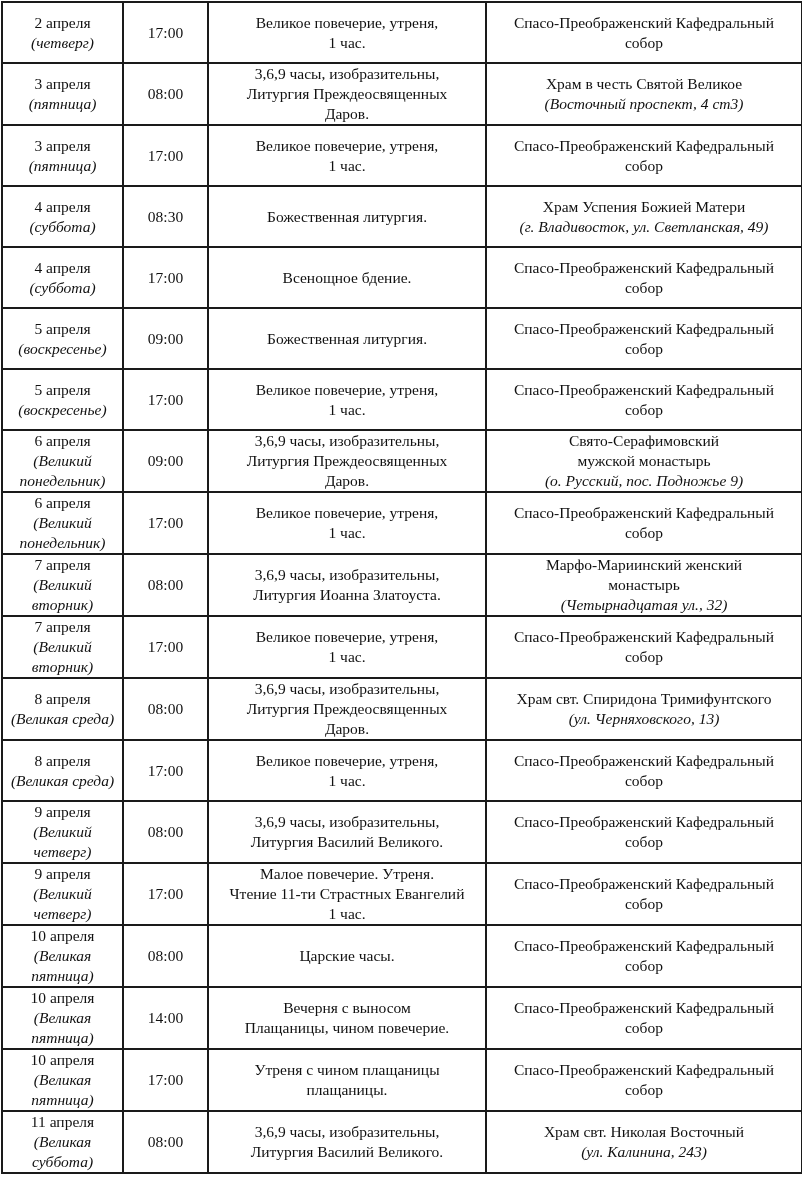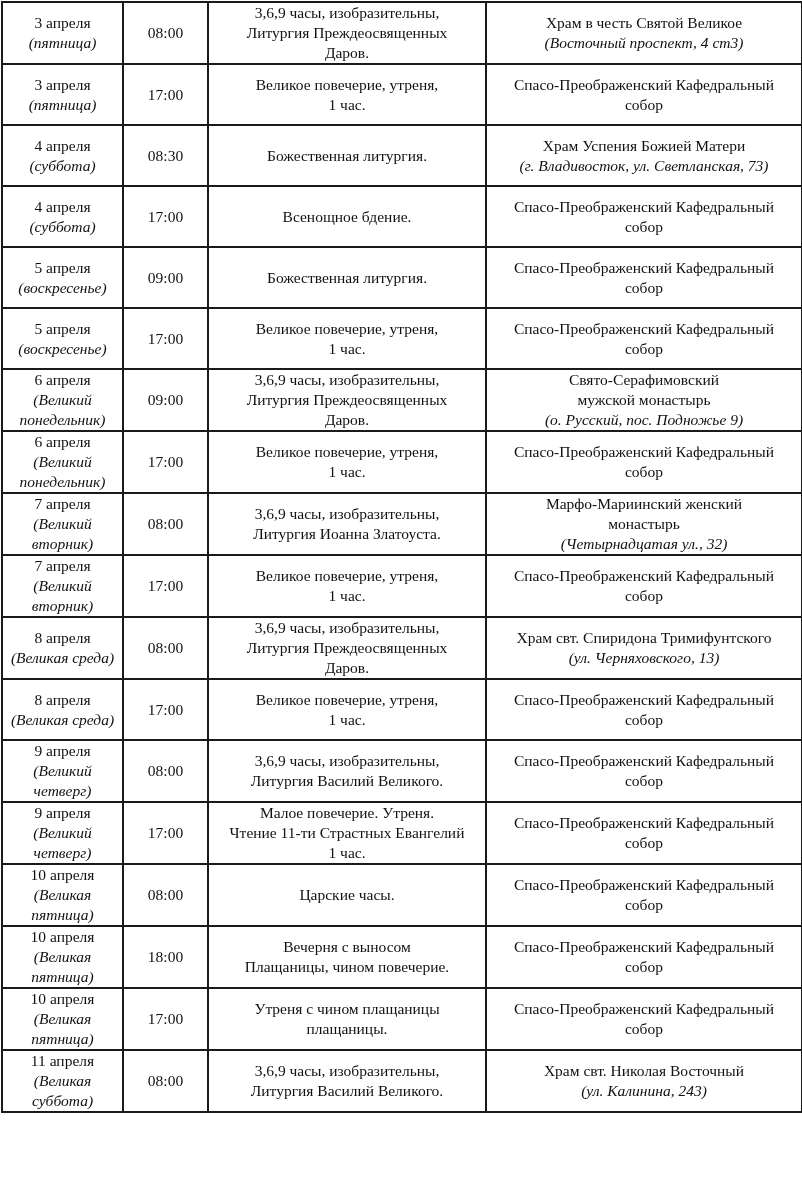--- a/index.html
+++ b/index.html
@@ -44,20 +44,37 @@
 <body>
 
 <table class="schedule">
   <colgroup>
     <col class="c-date">
       <col class="c-time">
       <col class="c-service">
       <col class="c-place">
   </colgroup>
   <tbody id="schedule-body">
+  <tr>
+    <td>
+      <span class="line">2 апреля</span>
+      <span class="line it">(четверг)</span>
+    </td>
+    <td>
+      <span>17:00</span>
+    </td>
+    <td>
+          <span class="line">Великое повечерие, утреня,</span>
+          <span class="line">1 час.</span>
+        </td>
+    <td>
+    <span class="line">Спасо-Преображенский Кафедральный</span>
+          <span class="line">собор</span>
+        </td>
+  </tr>
 
   <tr>
     <td>
       <span class="line">3 апреля</span>
       <span class="line it">(пятница)</span>
     </td>
     <td>
       <span>08:00</span>
     </td>
     <td>
@@ -95,21 +112,21 @@
       <span class="line it">(суббота)</span>
     </td>
     <td>
       <span>08:30</span>
     </td>
     <td>
           <span class="line">Божественная литургия.</span>
         </td>
     <td>
     <span class="line">Храм Успения Божией Матери</span>
-          <span class="line it">(г. Владивосток, ул. Светланская, 73)</span>
+          <span class="line it">(г. Владивосток, ул. Светланская, 49)</span>
         </td>
   </tr>
 
   <tr>
     <td>
       <span class="line">4 апреля</span>
       <span class="line it">(суббота)</span>
     </td>
     <td>
       <span>17:00</span>
@@ -323,21 +340,21 @@
           <span class="line">собор</span>
         </td>
   </tr>
 
   <tr>
     <td>
       <span class="line">10 апреля</span>
       <span class="line it">(Великая пятница)</span>
     </td>
     <td>
-      <span>18:00</span>
+      <span>14:00</span>
     </td>
     <td>
           <span class="line">Вечерня с выносом</span>
           <span class="line">Плащаницы, чином повечерие.</span>
         </td>
     <td>
     <span class="line">Спасо-Преображенский Кафедральный</span>
           <span class="line">собор</span>
         </td>
   </tr>

